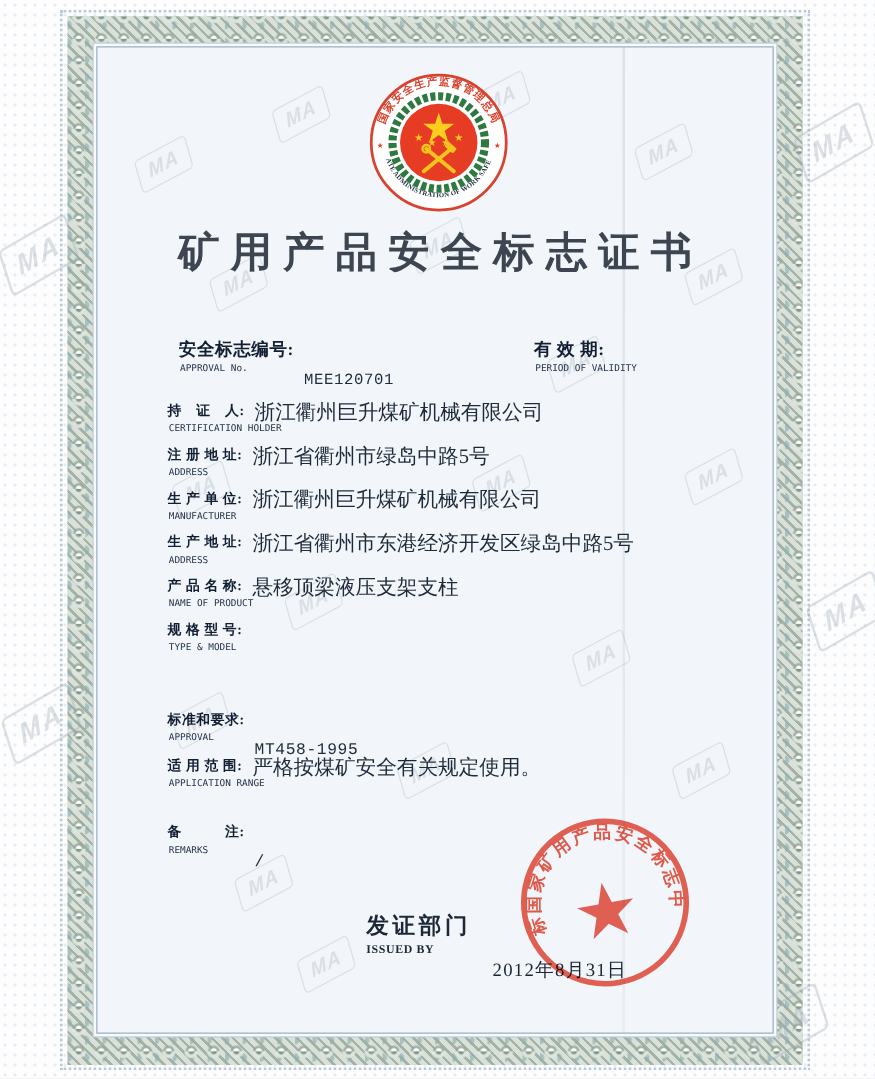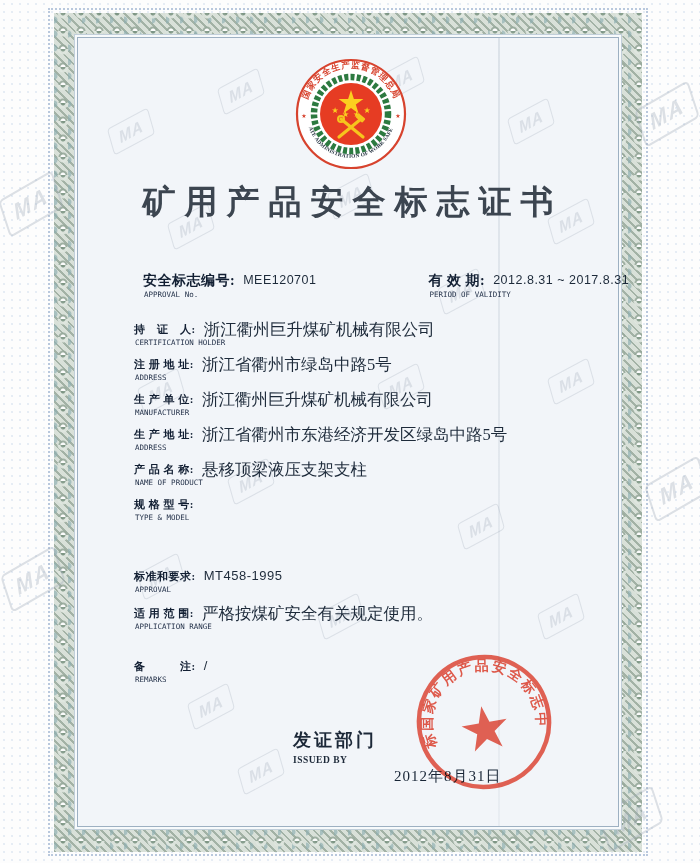--- a/index.html
+++ b/index.html
@@ -45,21 +45,21 @@
   .title-en{position:absolute;left:0;right:0;top:190px;text-align:center;
     font-size:16px;font-weight:700;letter-spacing:0.2px;color:#2c3644;}
   .row{position:absolute;left:56px;right:16px;white-space:nowrap;color:#16233a;}
   .row.approval{left:65px;}
   .lbl{position:relative;display:inline-block;vertical-align:top;}
   .cn{font-weight:700;font-size:11px;letter-spacing:.5px;color:#121f33;}
   .cn.small{font-size:14px;}
   .en{position:absolute;left:1px;top:19px;font:400 7.5px "DejaVu Sans Mono",monospace;
     letter-spacing:0;color:#24324a;white-space:nowrap;text-align:right;}
   .val{display:inline-block;font-size:16.5px;margin-left:8px;color:#1d2a3a;vertical-align:top;}
-  .val.mono{font-family:Liberation Sans, sans-serif;font-size:13px;letter-spacing:.5px;padding-top:2px;}
+  .val.mono{font-family:Liberation Mono, monospace;font-size:13px;letter-spacing:.5px;padding-top:2px;margin-top:24px;}
   .val.mono.sm{font-size:12.5px;}
   .val.pre{white-space:pre-line;line-height:1.4;max-width:372px;}
   .vgroup{display:inline-block;margin-left:108px;white-space:nowrap;}
   .declaration{position:absolute;left:38px;top:640px;width:508px;font-size:15px;line-height:1.5;
     text-indent:2em;letter-spacing:.5px;color:#26334a;}
   .issued{position:absolute;left:215px;top:690px;width:140px;text-align:left;}
   .issued .cn2{font-size:18px;font-weight:600;letter-spacing:3px;color:#1c2838;}
   .issued .en2{margin-top:3px;font:700 9.5px "Liberation Serif",serif;letter-spacing:.5px;color:#1c2838;}
   .date{position:absolute;left:316px;top:729px;font-size:15px;letter-spacing:1px;color:#182536;}
   .stamp{position:absolute;left:330px;top:608px;mix-blend-mode:multiply;opacity:.9;}
@@ -133,21 +133,21 @@
 
     <div class="row approval" style="top:233px">
       <span class="lbl">
         <span class="cn small">安全标志编号:</span>
         <span class="en">APPROVAL No.</span>
       </span><span class="val mono sm">MEE120701</span>
       <span class="vgroup">
         <span class="lbl">
           <span class="cn small">有 效 期:</span>
           <span class="en">PERIOD OF VALIDITY</span>
-        </span><span class="val mono sm">2012.8.31 ~ 2017.8.31</span>
+        </span>
       </span>
     </div>
 
     <div class="row" style="top:281px">
       <span class="lbl"><span class="cn">持　证　人:</span><span class="en">CERTIFICATION HOLDER</span></span><span class="val">浙江衢州巨升煤矿机械有限公司</span>
     </div>
     <div class="row" style="top:316px">
       <span class="lbl"><span class="cn">注 册 地 址:</span><span class="en">ADDRESS</span></span><span class="val">浙江省衢州市绿岛中路5号</span>
     </div>
     <div class="row" style="top:351px">

